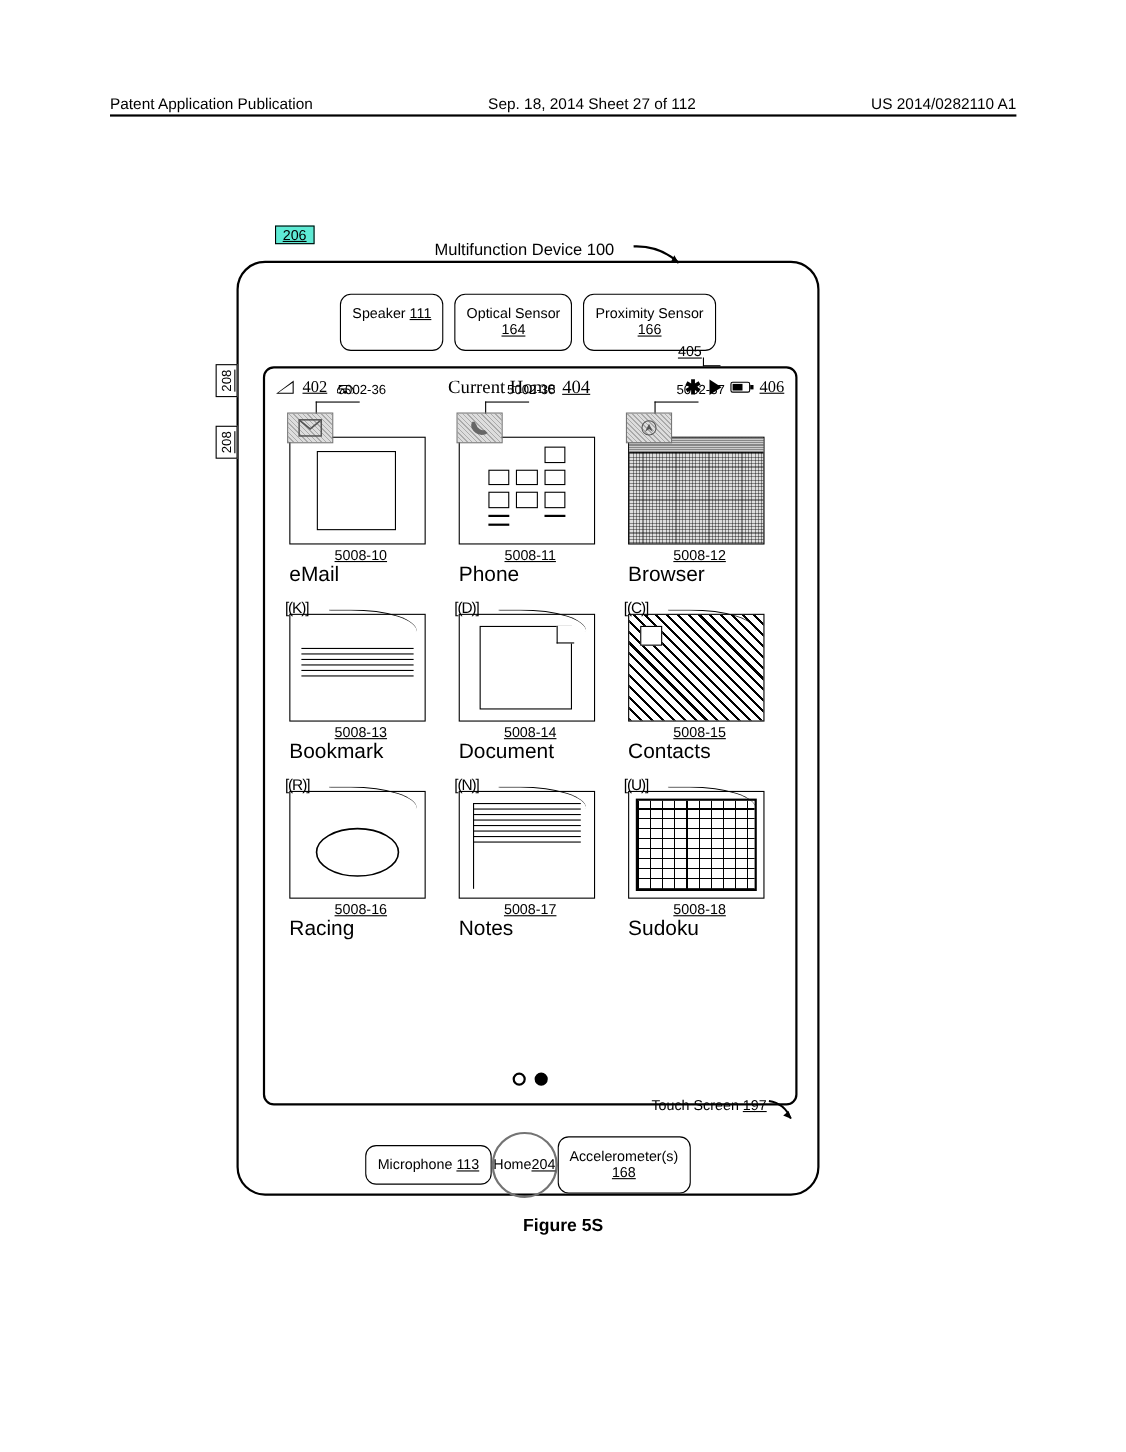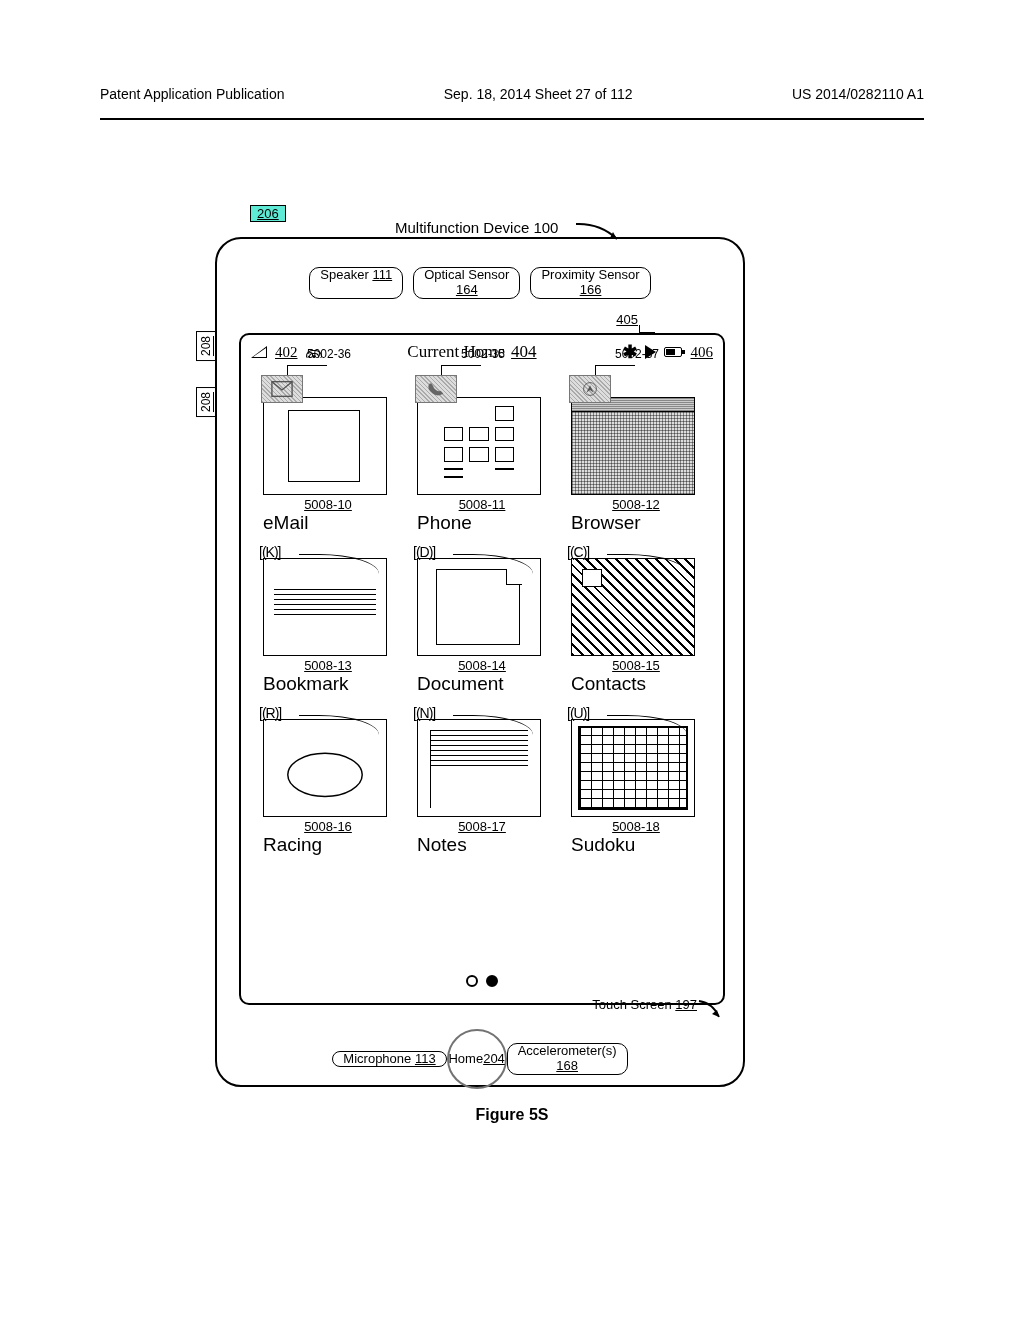--- a/index.html
+++ b/index.html
@@ -13,21 +13,21 @@
   }
   .page-header {
     position: absolute;
     top: 86px;
     left: 100px;
     right: 100px;
     border-bottom: 2px solid #000;
     display: flex;
     justify-content: space-between;
     font-size: 14px;
-    padding-bottom: 16px;
+    padding-bottom: 2px;
     align-items: center;
   }
   .page-header span { font-weight: normal; }
   .device-area {
     position: absolute;
     top: 225px;
     left: 215px;
     width: 530px;
     height: 870px;
   }
@@ -82,21 +82,21 @@
     top: 28px;
     left: 0;
     right: 0;
     display: flex;
     justify-content: center;
     gap: 10px;
   }
   .pill {
     border: 1.5px solid #000;
     border-radius: 10px;
-    padding: 0 10px;
+    padding: 10px 10px;
     font-size: 13px;
     text-align: center;
     line-height: 1.15;
   }
   .pill .u { text-decoration: underline; }
   .ref-405 {
     position: absolute;
     top: 73px;
     right: 105px;
     font-size: 13px;

